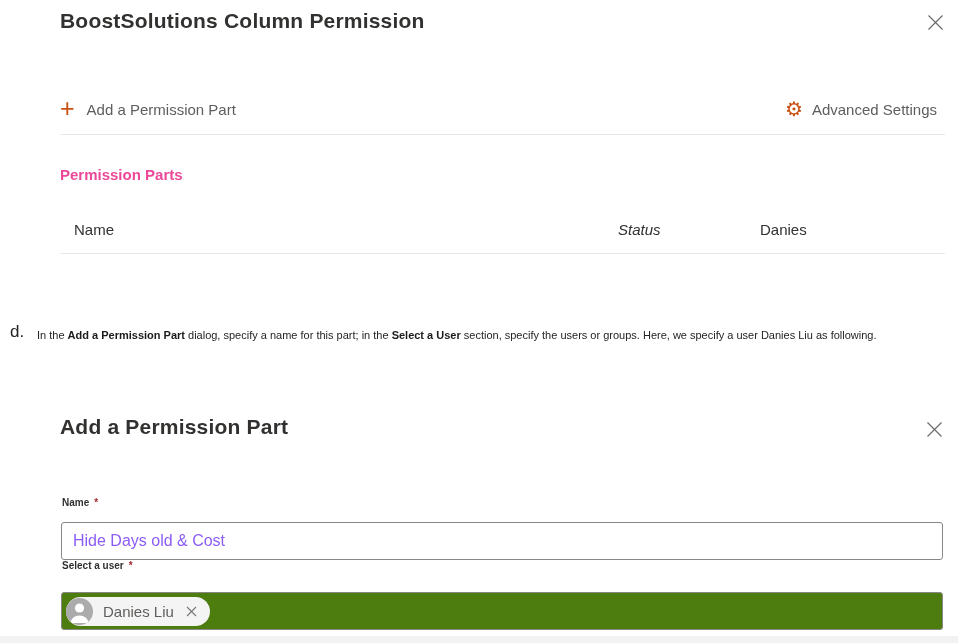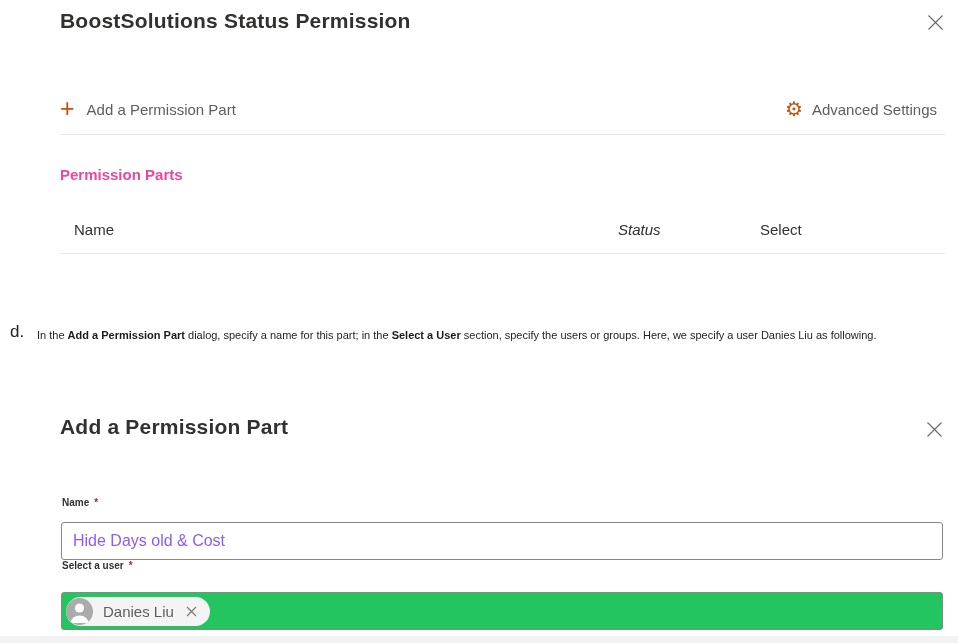--- a/index.html
+++ b/index.html
@@ -52,42 +52,42 @@
   .name-input {
     left:61px; top:522px; width:882px; height:38px;
     border:1px solid #8a8886; border-radius:3px;
     padding:0 11px; font-size:16px; color:#8b5cf6;
     font-family:"Liberation Sans", sans-serif; background:#fff; outline:none;
   }
 
   .picker-box {
     left:61px; top:592px; width:882px; height:38px;
     border:1px solid #8a8886; border-radius:3px;
-    background:#22c55e; display:flex; align-items:center; padding:0 4px;
+    background:#4d7c0f; display:flex; align-items:center; padding:0 4px;
     cursor:text;
   }
   .persona-chip {
     display:flex; align-items:center; height:29px;
     background:#f4f4f4; border-radius:15px; padding-right:11px; gap:10px;
     cursor:default;
   }
   .avatar {
     width:27px; height:27px; border-radius:50%;
     background:#ababab; overflow:hidden; flex:none;
   }
   .chip-name { font-size:15px; color:#605e5c; }
   .chip-remove { background:none; border:none; cursor:pointer; line-height:0; padding:2px; }
 
   .bottom-band { left:0; top:636px; width:958px; height:7px; background:#f2f2f2; }
 </style>
 </head>
 <body>
 
 <section>
-  <h1 class="abs d1-title">BoostSolutions Status Permission</h1>
+  <h1 class="abs d1-title">BoostSolutions Column Permission</h1>
 
   <button class="abs close-btn close1">
     <span>
       <svg width="17" height="17" viewBox="0 0 17 17">
           <path d="M1.5 1.5 L15.5 15.5 M15.5 1.5 L1.5 15.5" stroke="#6b6b6b" stroke-width="1.2"></path>
         </svg>
     </span>
   </button>
 
   <div class="abs toolbar-add">
@@ -100,21 +100,21 @@
     <span class="tb-label">Advanced Settings</span>
   </div>
 
   <div class="abs divider divider1"></div>
 
   <div class="abs section-title">Permission Parts</div>
 
   <div>
     <span class="abs th th-name">Name</span>
     <span class="abs th th-status">Status</span>
-    <span class="abs th th-actions">Select</span>
+    <span class="abs th th-actions">Danies</span>
   </div>
 
   <div class="abs divider divider2"></div>
 </section>
 
 <div>
   <span class="abs step-marker">d.</span>
   <p class="abs step-text"><span>In the </span><b>Add a Permission Part</b><span> dialog, specify a name for this part; in the </span><b>Select a User</b><span> section, specify the users or groups.  Here, we specify a user Danies Liu as following.</span></p>
 </div>
 

